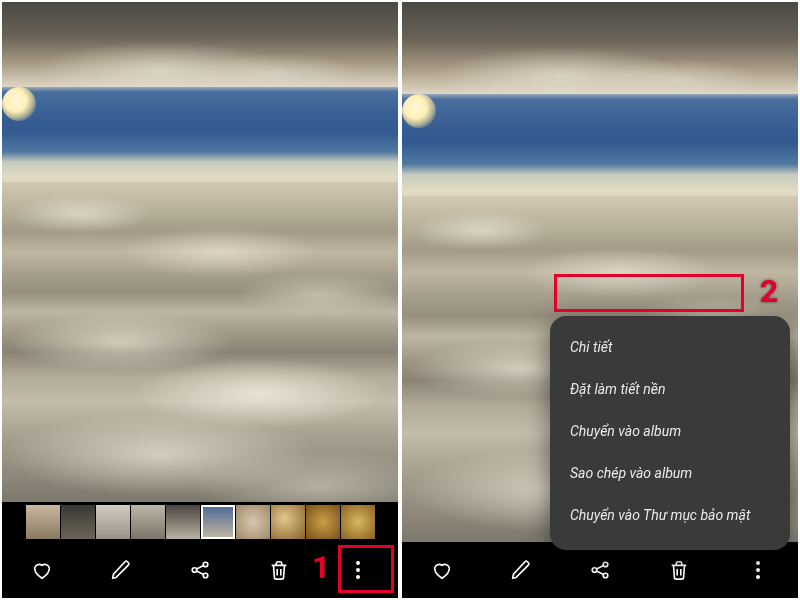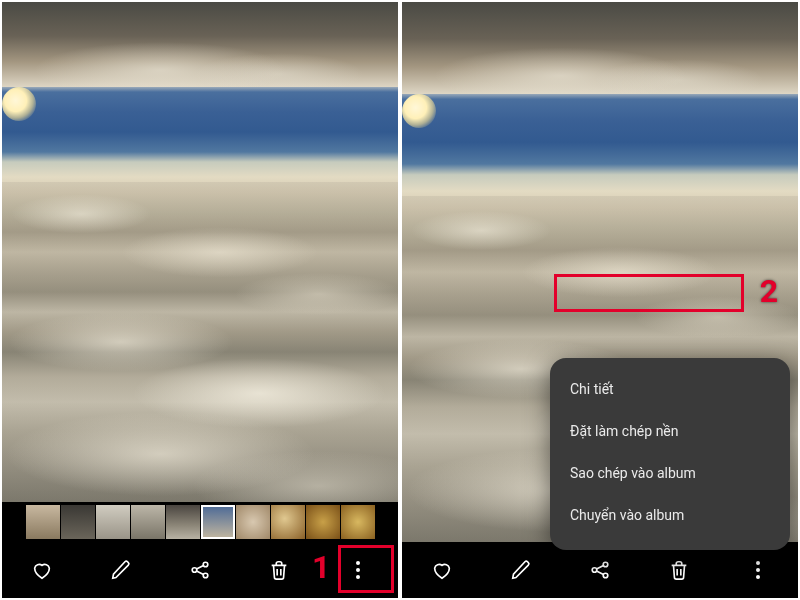--- a/index.html
+++ b/index.html
@@ -133,20 +133,21 @@
     border-radius: 16px;
     padding: 10px 0 14px;
     box-shadow: 0 6px 24px rgba(0,0,0,.5);
   }
   .menu-item {
     color: #eaeaea;
     font-size: 14px;
     padding: 13px 20px;
     cursor:pointer;
     white-space: nowrap;
+    font-style: italic;
   }
 </style>
 </head>
 <body>
 
 <div class="screen">
   <div class="photo">
     <div class="sky"></div>
     <div class="clouds-top"></div>
     <div class="sun"></div>
@@ -239,20 +240,21 @@
       <div class="more-dots">
           <span></span>
           <span></span>
           <span></span>
         </div>
     </div>
   </div>
 
   <div class="menu">
     <div class="menu-item">Chi tiết</div>
-    <div class="menu-item">Đặt làm chép nền</div>
+    <div class="menu-item">Đặt làm tiết nền</div>
+    <div class="menu-item">Chuyển vào album</div>
     <div class="menu-item">Sao chép vào album</div>
-    <div class="menu-item">Chuyển vào album</div>
+    <div class="menu-item">Chuyển vào Thư mục bảo mật</div>
   </div>
 
   <div class="callout" style="right:54px; bottom:286px; width:190px; height:38px;"></div>
   <div class="num" style="right:20px; bottom:288px;">2</div>
 </div>
 
 </body></html>

